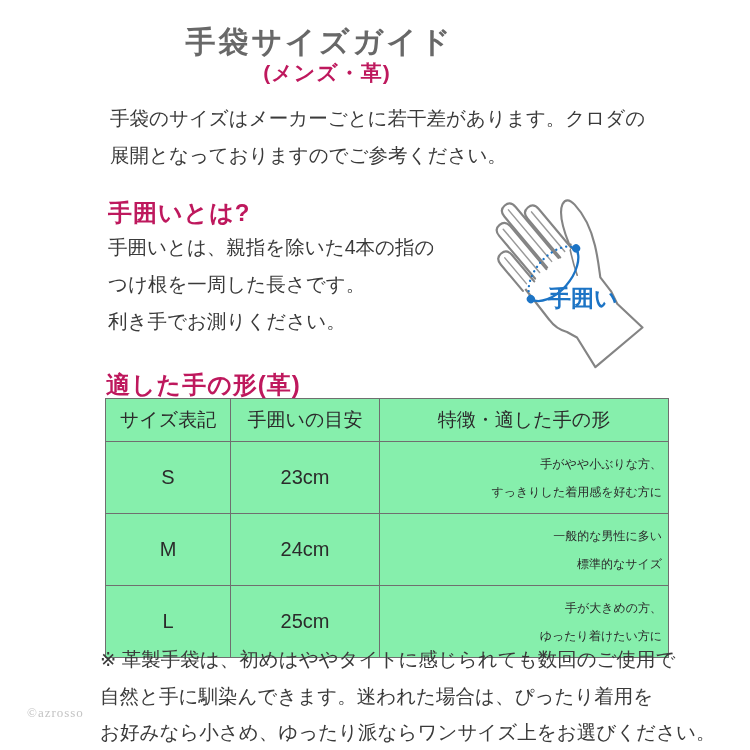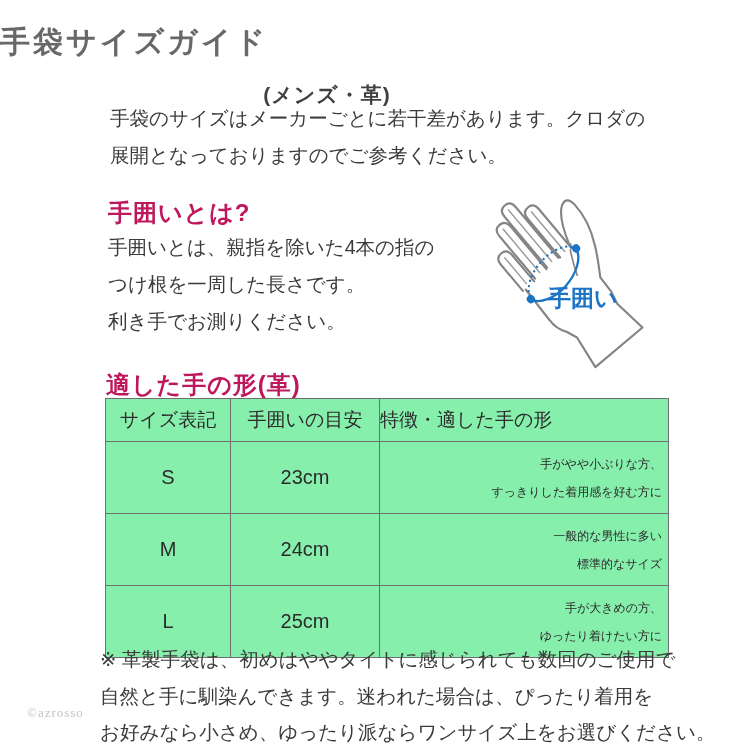--- a/index.html
+++ b/index.html
@@ -6,26 +6,26 @@
   body{
     width:750px;height:750px;
     background:#ffffff;
     font-family:"Liberation Sans","DejaVu Sans",sans-serif;
     color:#3a3a3a;
     position:relative;
     overflow:hidden;
   }
   .abs{position:absolute;}
   .page-title{
-    top:22px;left:0;width:639px;text-align:left;
+    top:22px;left:0;width:639px;text-align:center;
     font-size:30px;font-weight:bold;color:#686868;letter-spacing:3px;
   }
   .page-subtitle{
     top:59px;left:0;width:654px;text-align:center;
-    font-size:21px;font-weight:bold;color:#404040;letter-spacing:1px;margin-top:22px;
+    font-size:21px;font-weight:bold;color:#be185d;letter-spacing:1px;
   }
   .intro{
     top:100px;left:110px;width:560px;
     font-size:19.5px;line-height:37px;color:#3a3a3a;
   }
   .sec-heading{
     font-size:24px;font-weight:bold;color:#be185d;letter-spacing:1px;
   }
   .tegakoi-heading{top:197px;left:108px;}
   .tegakoi-body{
@@ -39,21 +39,21 @@
     border-collapse:collapse;table-layout:fixed;
     background:#86efac;
   }
   table.size-table td{
     border:1.5px solid #6f6f6f;
     padding:0;
     color:#2b2b2b;
   }
   .col-size{width:124px;text-align:center;}
   .col-circ{width:148px;text-align:center;}
-  .col-desc{width:271px;}
+  .col-desc{width:271px;text-align:center;}
   tr.head-row td{height:42px;font-size:19px;}
   tr.data-row td{height:63px;}
   tr.data-row .col-size,tr.data-row .col-circ{font-size:20px;}
   tr.data-row .col-desc{
     text-align:right;padding:4px 6px 4px 11px;
     font-size:12px;line-height:28px;
   }
   .footnote{
     top:641px;left:100px;width:620px;
     font-size:19.5px;line-height:36.5px;color:#3a3a3a;

